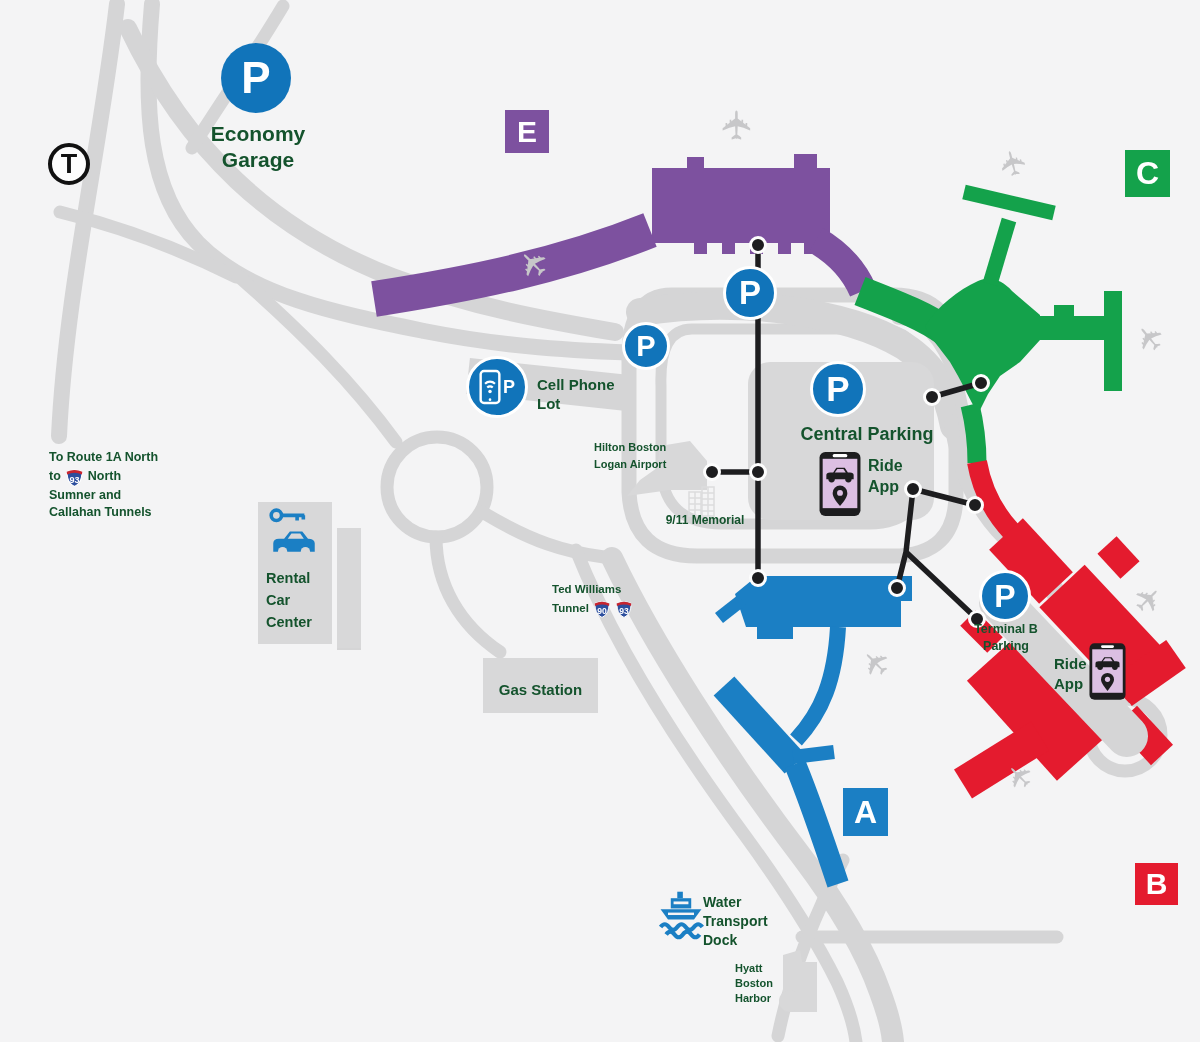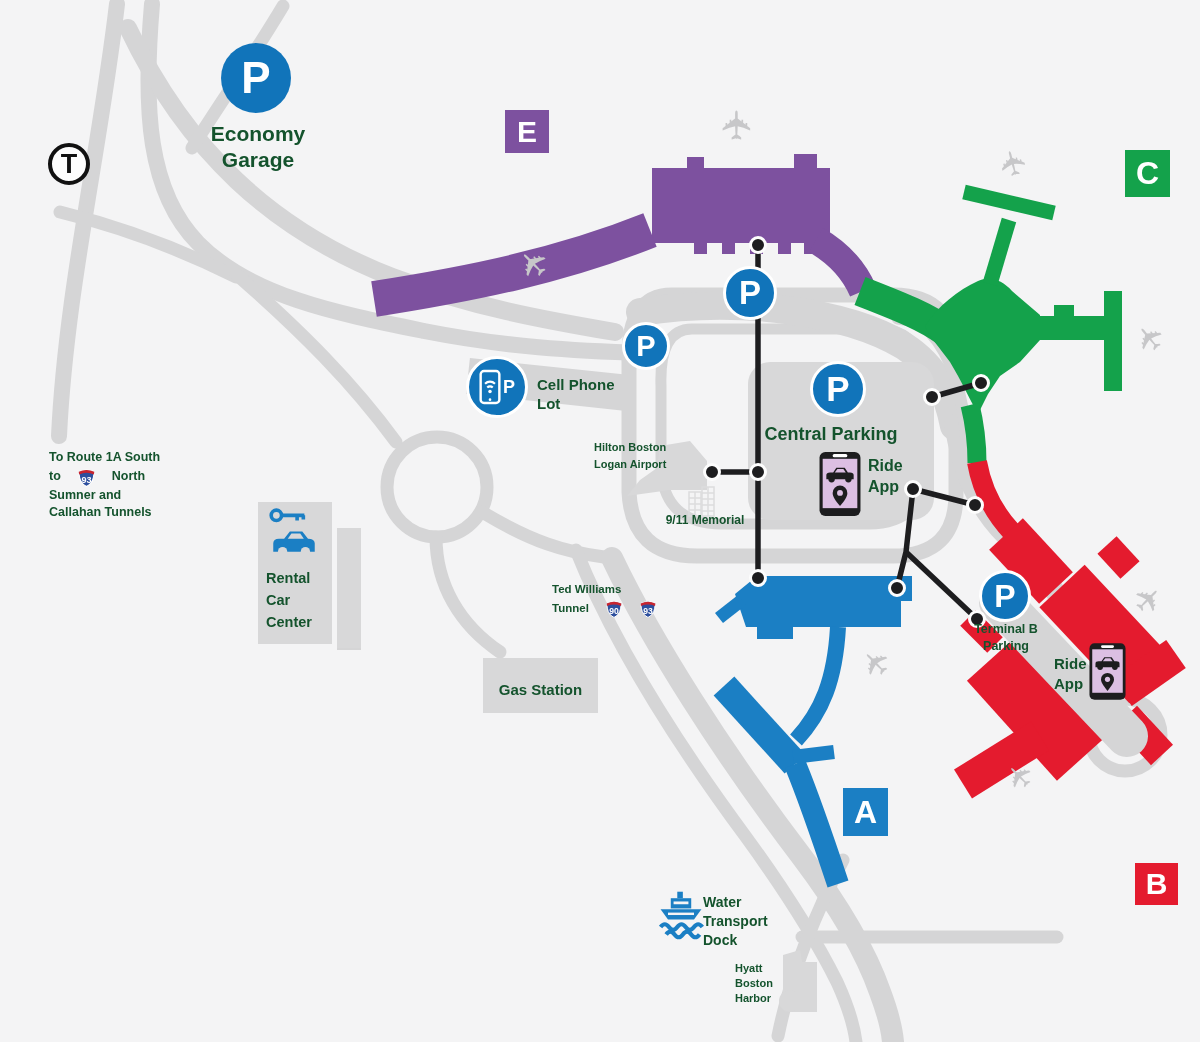--- a/index.html
+++ b/index.html
@@ -11,21 +11,21 @@
   .nowrap{white-space:nowrap;}
   .pcircle{position:absolute;border-radius:50%;background:#1174ba;border:3px solid #fff;
            color:#fff;font-weight:bold;display:flex;align-items:center;justify-content:center;
            box-sizing:border-box;}
   .termbox{position:absolute;color:#fff;font-weight:bold;display:flex;align-items:center;
            justify-content:center;box-sizing:border-box;}
   .tlogo{position:absolute;left:48px;top:143px;width:42px;height:42px;border-radius:50%;
          border:4px solid #111;background:#fdfdfd;color:#111;font-weight:bold;font-size:27px;
          display:flex;align-items:center;justify-content:center;box-sizing:border-box;}
   .plane{position:absolute;color:#c7c7c9;transform-origin:center;line-height:1;}
-  .flexline{display:flex;align-items:center;gap:16px;}
+  .flexline{display:flex;align-items:center;gap:4px;}
   .cellwrap{position:absolute;left:466px;top:356px;width:62px;height:62px;border-radius:50%;
             background:#1174ba;border:3px solid #fff;box-sizing:border-box;display:flex;
             align-items:center;justify-content:center;gap:2px;}
   .cellwrap .p-sm{color:#fff;font-weight:bold;font-size:18px;}
   .phone{position:absolute;}
   svg text{font-family:"Liberation Sans",sans-serif;}
 </style>
 </head>
 <body>
 
@@ -242,34 +242,34 @@
     <path d="M2,23 L46,23 L38,34 L10,34 Z" fill="#1b7fc4"></path>
     <rect x="10" y="26.5" width="28" height="2.6" fill="#f4f4f5"></rect>
     <path d="M2,42 q4.5,-6 9,0 t9,0 t9,0 t9,0 t9,0" stroke="#1b7fc4" stroke-width="4.5" fill="none"></path>
     <path d="M8,50 q4.5,-6 9,0 t9,0 t9,0 t9,0" stroke="#1b7fc4" stroke-width="4.5" fill="none"></path>
   </svg>
 
   <div class="lbl center" style="left:193px;top:121px;width:130px;font-size:21px;line-height:1.25;">Economy Garage</div>
 
   <div class="lbl" style="left:537px;top:376px;width:92px;font-size:15px;line-height:1.25;">Cell Phone Lot</div>
 
-  <div class="lbl center nowrap" style="left:736px;top:423px;width:190px;font-size:18px;">Central Parking</div>
+  <div class="lbl center nowrap" style="left:772px;top:423px;width:190px;font-size:18px;">Central Parking</div>
 
   <div class="lbl" style="left:868px;top:456px;width:48px;font-size:16px;line-height:1.3;">Ride App</div>
 
   <div class="lbl center" style="left:963px;top:621px;width:86px;font-size:12.5px;line-height:1.35;">Terminal B Parking</div>
 
   <div class="lbl" style="left:1054px;top:654px;width:42px;font-size:15px;line-height:1.3;">Ride App</div>
 
   <div class="lbl" style="left:594px;top:439px;width:78px;font-size:11px;line-height:1.55;">Hilton Boston Logan Airport</div>
 
   <div class="lbl center nowrap" style="left:640px;top:513px;width:130px;font-size:12px;">9/11 Memorial</div>
 
   <div class="lbl" style="left:49px;top:449px;font-size:12.5px;line-height:1.35;">
-    <div>To Route 1A South</div>
+    <div>To Route 1A North</div>
     <div class="flexline">
       <span>to</span>
       <svg width="19" height="21" viewBox="0 0 22 24">
         <path d="M2,6.5 Q11,2.5 20,6.5 L19,13 Q17.5,20.5 11,23.5 Q4.5,20.5 3,13 Z" fill="#2d4f9e" stroke="#fff" stroke-width="1.2"></path>
         <path d="M2,6.5 Q11,2.5 20,6.5 L19.6,9.6 Q11,6 2.4,9.6 Z" fill="#c8252f"></path>
         <text x="11" y="19" text-anchor="middle" font-size="10.5" font-weight="bold" fill="#fff">93</text>
       </svg>
       <span>North</span>
     </div>
   </div>

